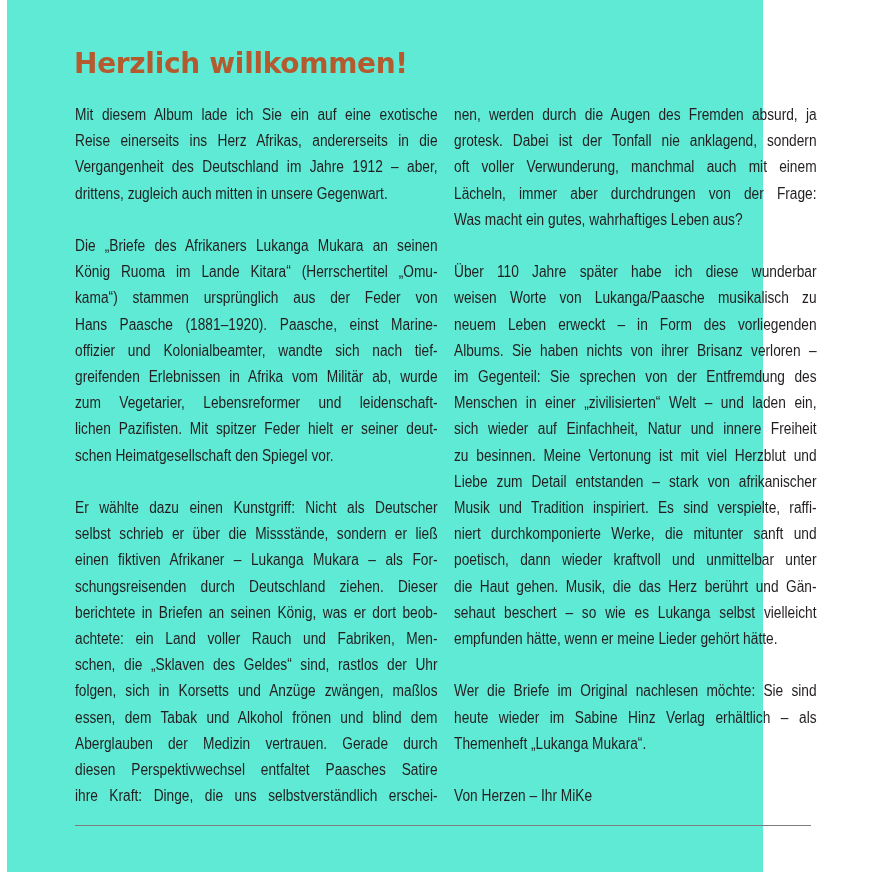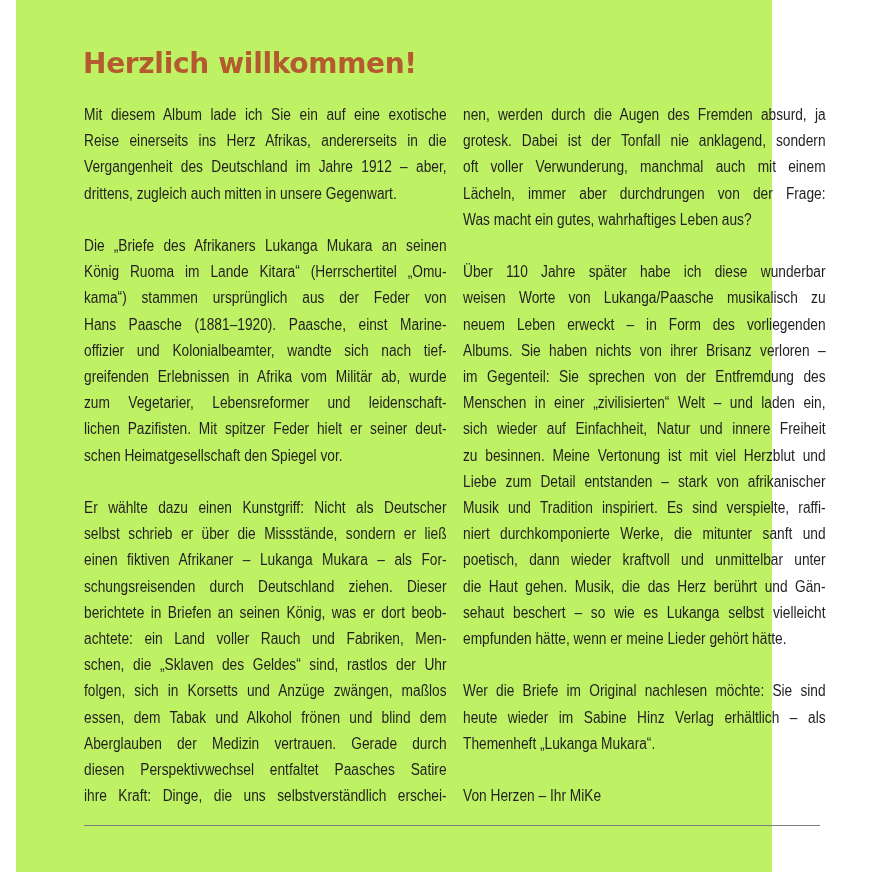--- a/index.html
+++ b/index.html
@@ -8,23 +8,23 @@
       background: #ffffff;
     }
     body {
       width: 872px;
       height: 872px;
       position: relative;
       overflow: hidden;
     }
     .page {
       position: absolute;
-      left: 16px; top: 0;
+      left: 7px; top: 0;
       width: 756px; height: 872px;
-      background: #bef264;
+      background: #5eead4;
     }
     .title {
       position: absolute;
       left: 67px;
       top: 47px;
       margin: 0;
       font-family: "DejaVu Sans", sans-serif;
       font-weight: bold;
       font-size: 28px;
       letter-spacing: -0.3px;

